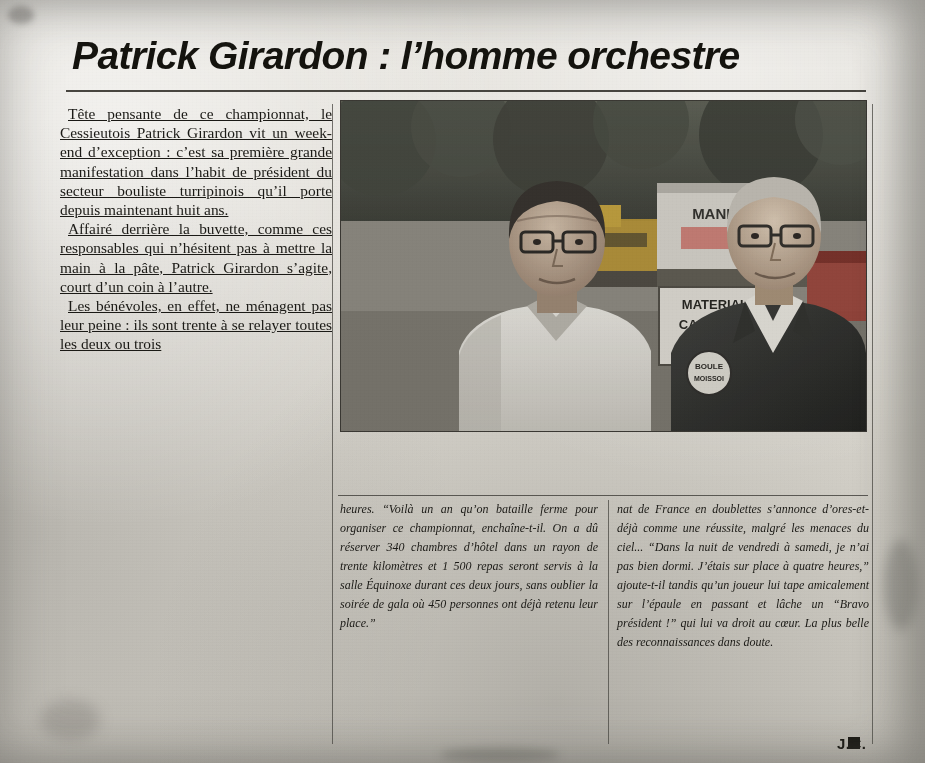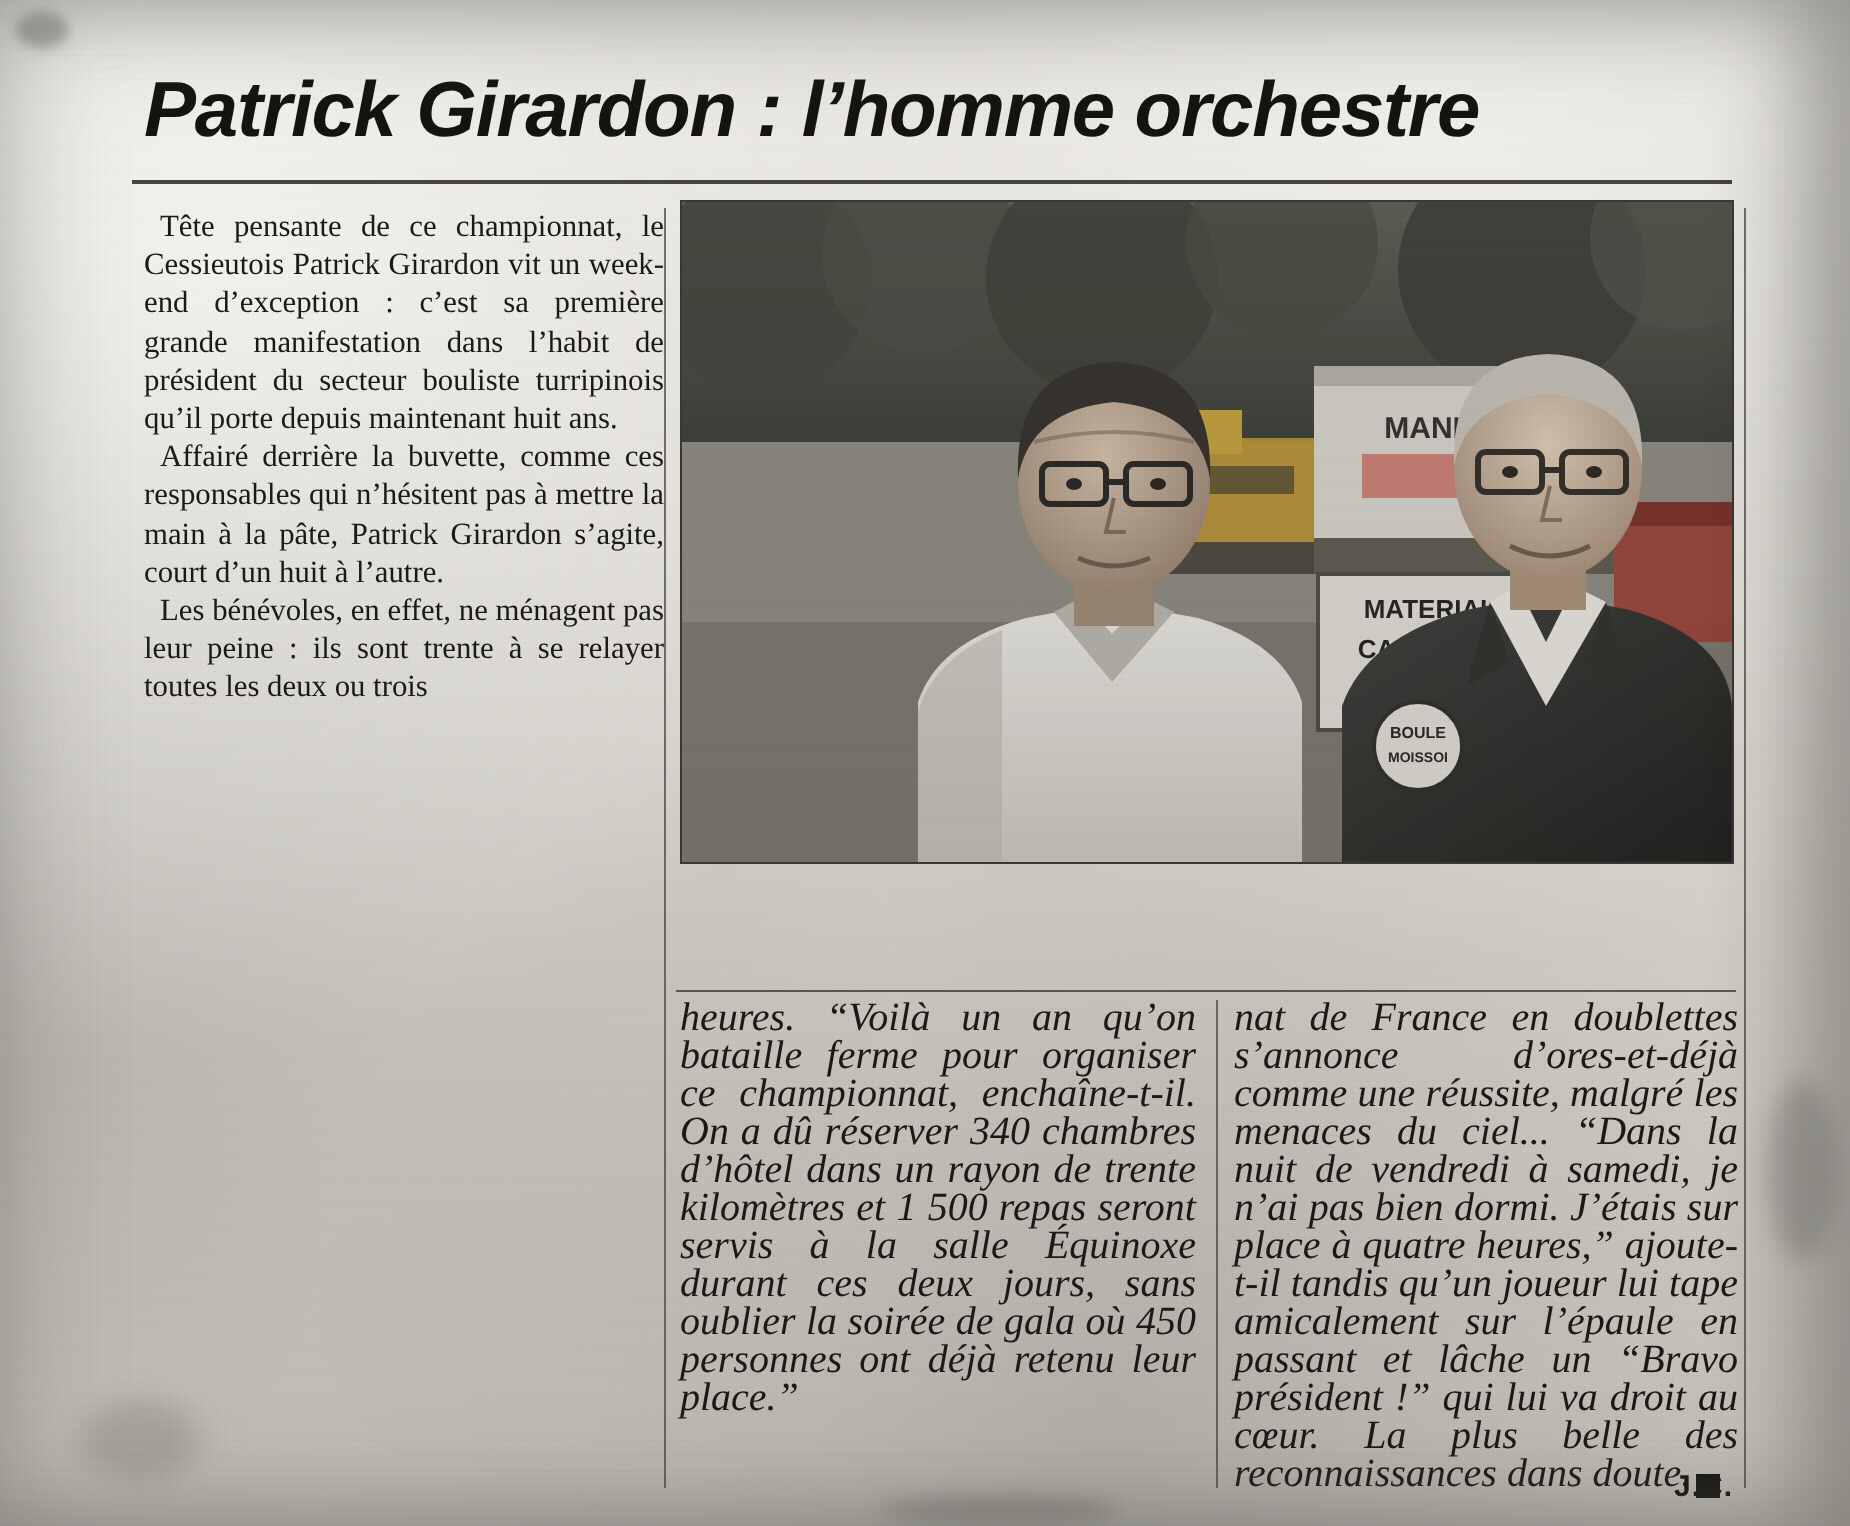--- a/index.html
+++ b/index.html
@@ -78,21 +78,21 @@
     position: absolute;
     left: 60px;
     top: 104px;
     width: 272px;
     font-size: 15.4px;
     line-height: 19.2px;
     color: #1b1a16;
     text-align: justify;
     text-justify: inter-word;
   }
-  #col-intro p { margin: 0 0 0 12px; text-indent: 8px; }
+  #col-intro p { margin: 0 0 0 0; text-indent: 8px; text-decoration: underline; }
   #col-intro p.ital { font-style: italic; }
 
   .divider-v {
     position: absolute;
     width: 1px;
     background: #4a4843;
     opacity: 0.75;
   }
 
   
@@ -130,21 +130,21 @@
     width: 530px;
     height: 1px;
     background: #3f3d38;
     opacity: 0.8;
   }
 
   
   .col-lower {
     position: absolute;
     top: 500px;
-    font-size: 20px;
+    font-size: 12px;
     line-height: 19.0px;
     color: #1b1a16;
     text-align: justify;
     text-justify: inter-word;
     font-style: italic;
   }
   #col-mid  { left: 340px; width: 258px; }
   #col-right{ left: 617px; width: 252px; }
   .col-lower p { margin: 0; }
 
@@ -178,21 +178,21 @@
 <div id="page">
   <div id="paper-bg"></div>
 
   <div class="content">
 
     <div id="headline">Patrick Girardon : l’homme orchestre</div>
     <div id="headline-rule"></div>
 
     <div id="col-intro">
       <p>Tête pensante de ce championnat, le Cessieutois Patrick Girardon vit un week-end d’exception : c’est sa première grande manifestation dans l’habit de président du secteur bouliste turripinois qu’il porte depuis maintenant huit ans.</p>
-      <p>Affairé derrière la buvette, comme ces responsables qui n’hésitent pas à mettre la main à la pâte, Patrick Girardon s’agite, court d’un huit à l’autre.</p>
+      <p>Affairé derrière la buvette, comme ces responsables qui n’hésitent pas à mettre la main à la pâte, Patrick Girardon s’agite, court d’un coin à l’autre.</p>
       <p>Les bénévoles, en effet, ne ménagent pas leur peine : ils sont trente à se relayer toutes les deux ou trois</p>
     </div>
 
     <div class="divider-v" style="left:332px; top:104px; height:640px;"></div>
     <div class="divider-v" style="left:608px; top:500px; height:244px;"></div>
     <div class="divider-v" style="left:872px; top:104px; height:640px;"></div>
 
     <div id="photo-frame">
       <svg id="photo" viewBox="0 0 525 330" preserveAspectRatio="none">
         <defs>

